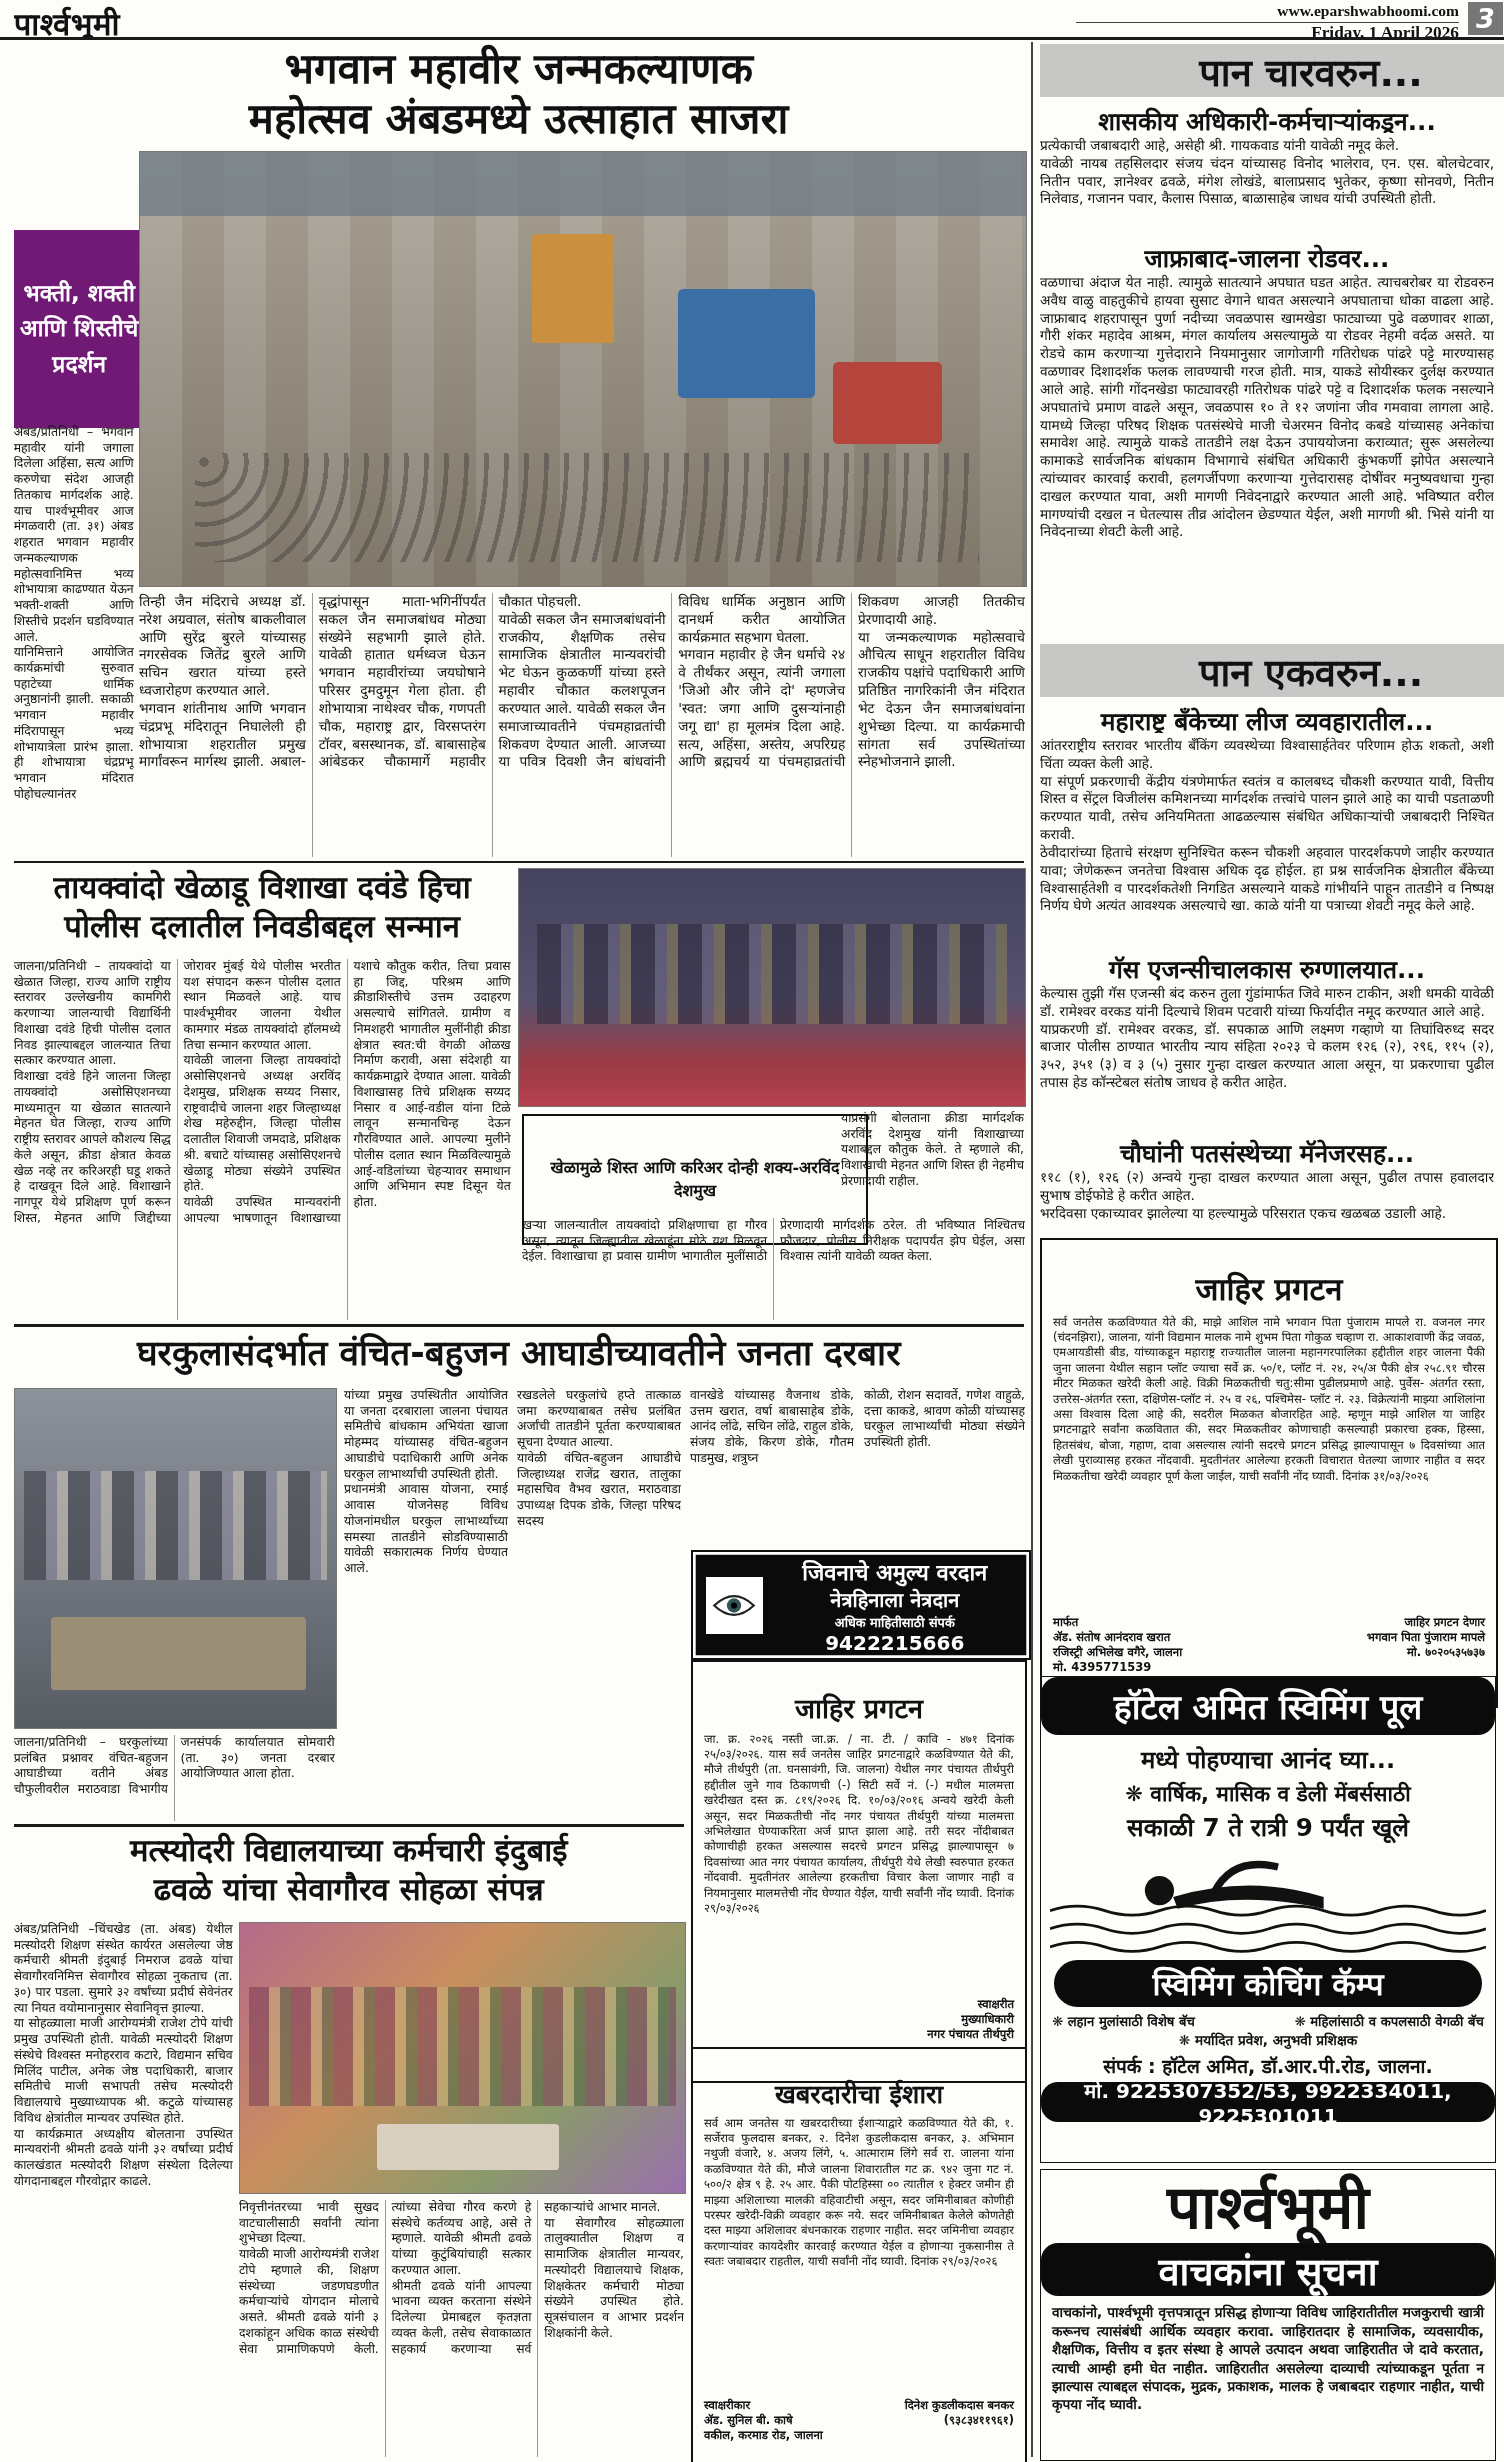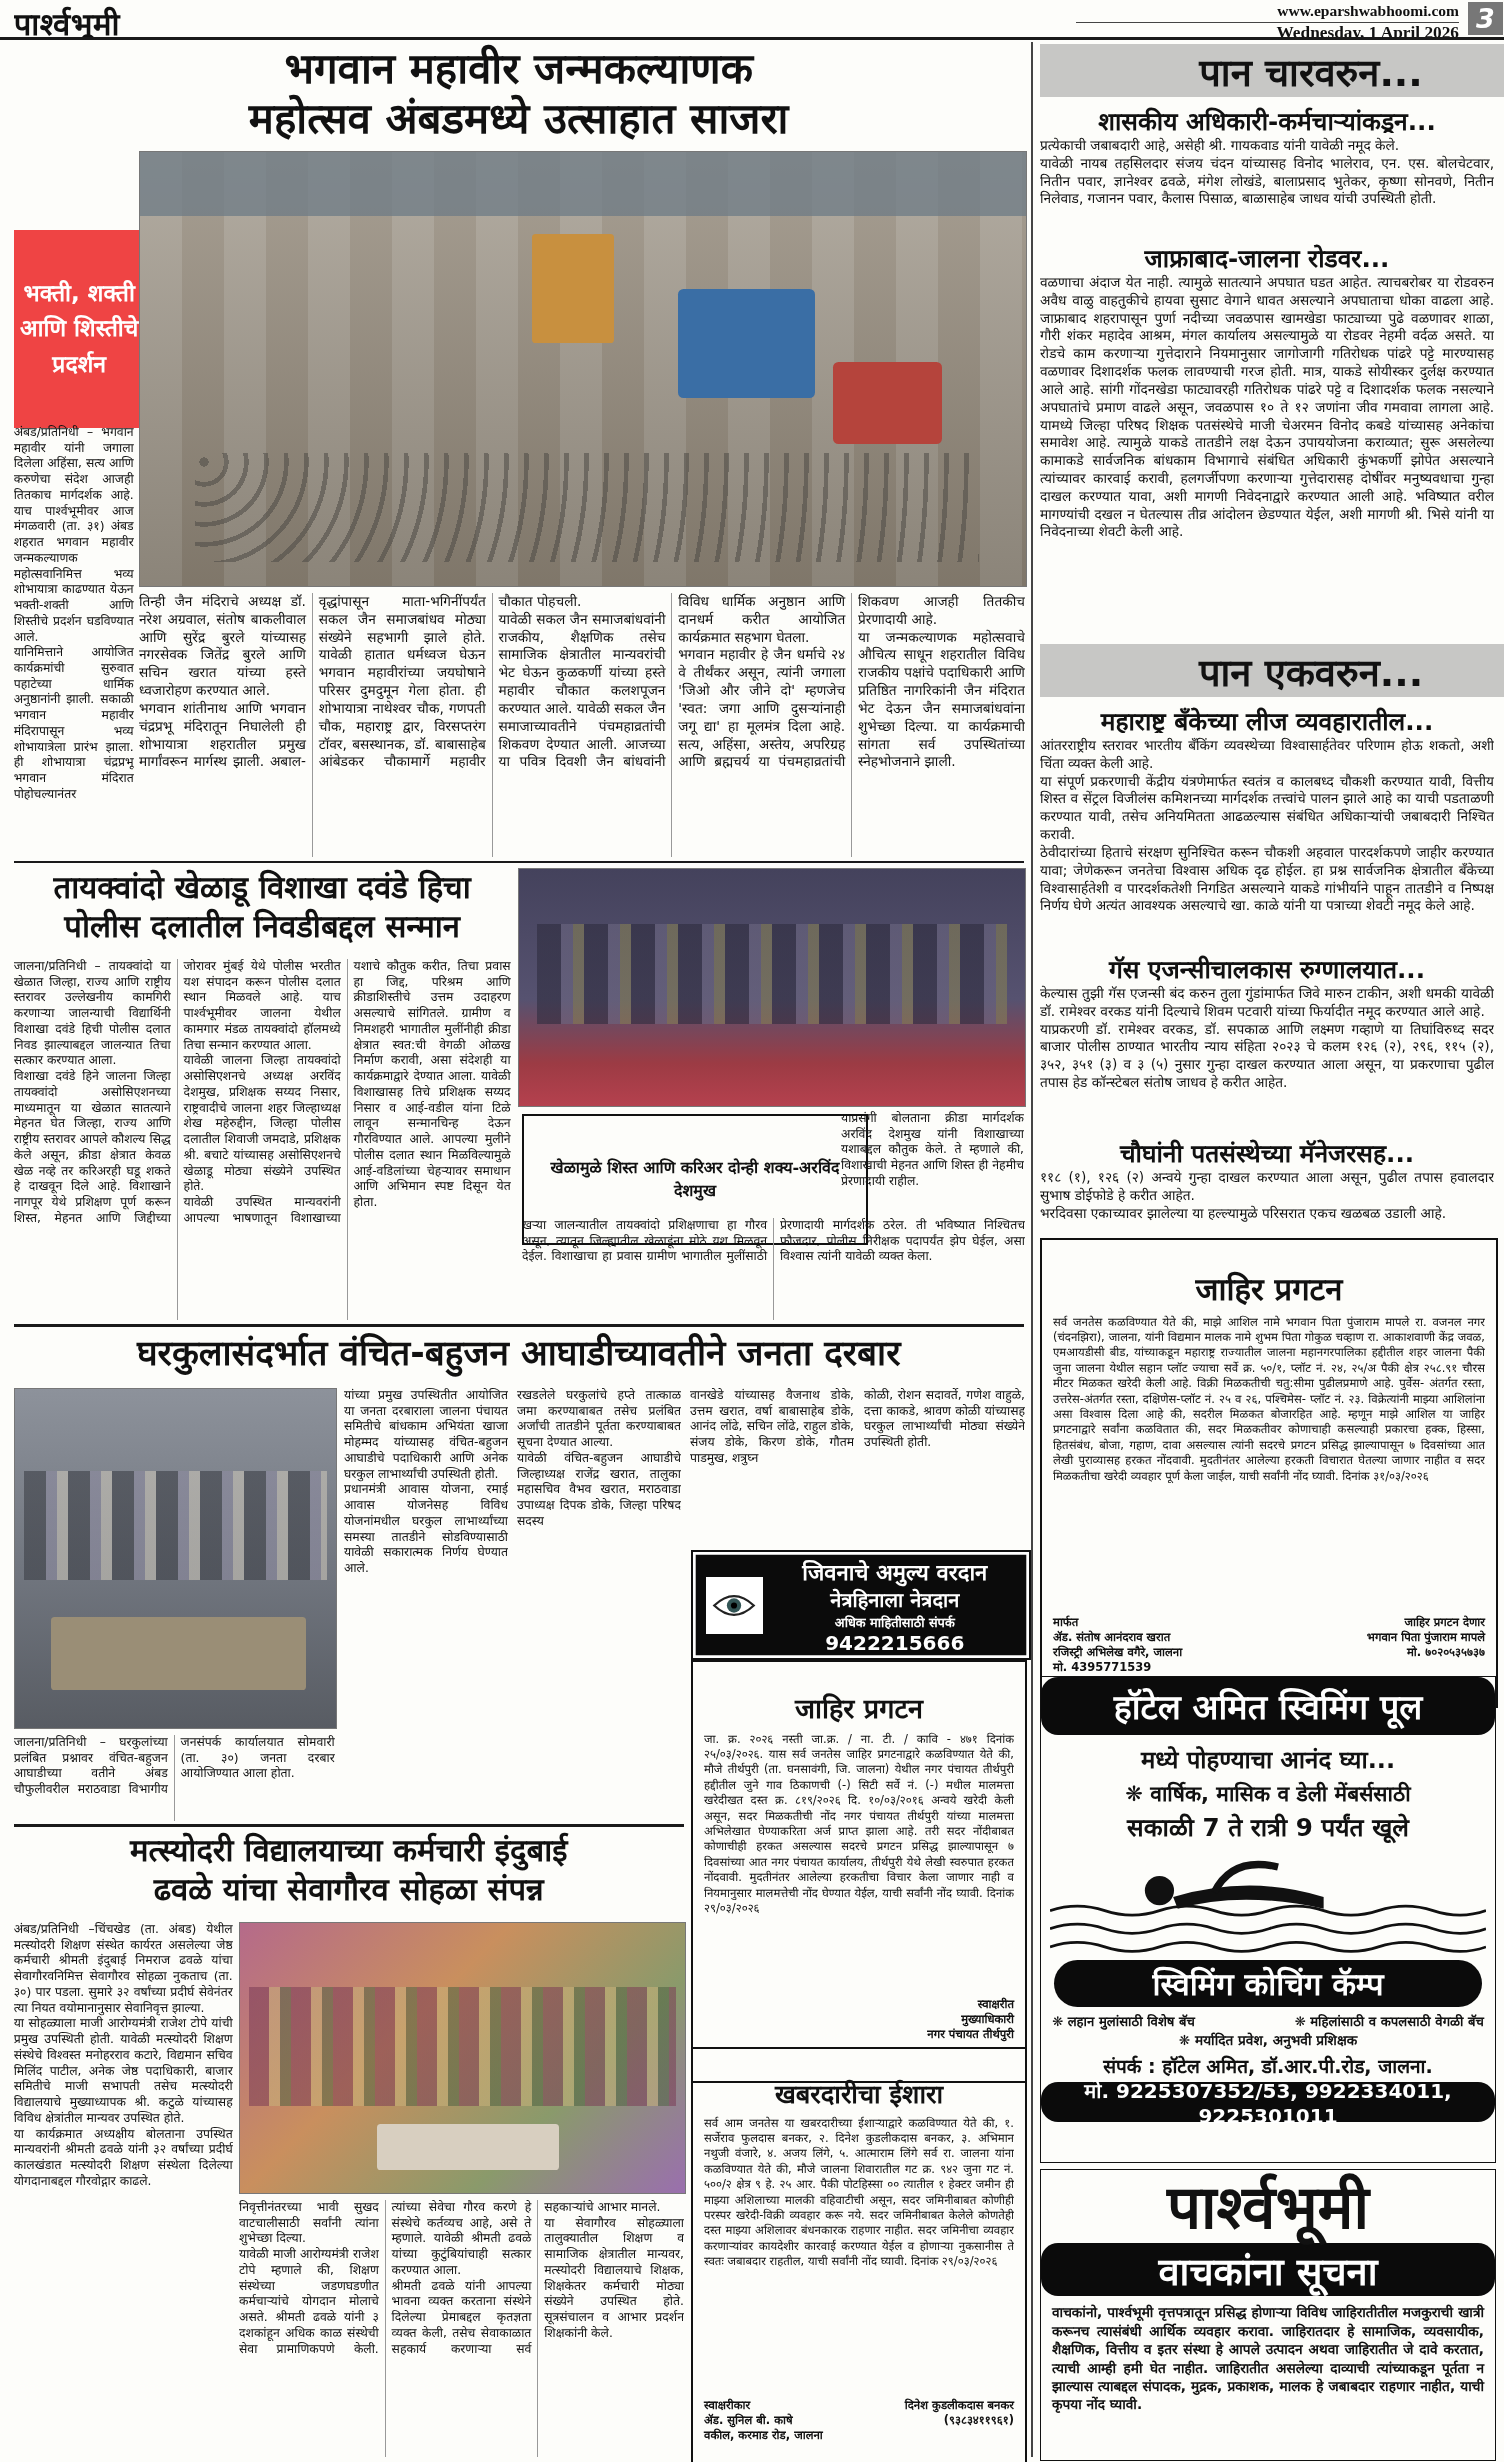--- a/index.html
+++ b/index.html
@@ -14,21 +14,21 @@
            font-size:27px;display:flex;align-items:center;justify-content:center;}
   .rule{background:#1a1a1a;}
   .h-main{font-size:42px;font-weight:800;text-align:center;line-height:1.18;}
   .h-sec{font-size:31px;font-weight:800;text-align:center;line-height:1.25;}
   .h-wide{font-size:35px;font-weight:800;text-align:center;line-height:1.2;}
   .body{font-size:13.7px;line-height:1.3;text-align:justify;white-space:pre-line;}
   .body-s{font-size:12.3px;line-height:1.28;text-align:justify;white-space:pre-line;}
   .cols2{column-count:2;column-gap:12.8px;column-rule:0.9px solid #999;}
   .cols3{column-count:3;column-gap:12.8px;column-rule:0.9px solid #999;}
   .cols5{column-count:5;column-gap:12.8px;column-rule:0.9px solid #999;}
-  .pinkbox{background:#ef4444;color:#fff;font-weight:800;font-size:23px;line-height:1.55;
+  .pinkbox{background:#701a75;color:#fff;font-weight:800;font-size:23px;line-height:1.55;
            display:flex;align-items:center;justify-content:center;text-align:center;padding:5.5px;}
   .banner-gray{background:#c7c7c5;font-weight:800;font-size:38px;text-align:center;
                display:flex;align-items:center;justify-content:center;padding-left:44px;}
   .subhead{font-size:24.6px;font-weight:800;text-align:center;}
   .photo{border:0.9px solid #777;}
   .quotebox{border:2.7px solid #111;font-size:16px;font-weight:800;text-align:center;
             display:flex;align-items:center;justify-content:center;line-height:1.4;padding:16px;}
   .noticebox{border:2.7px solid #111;padding:27px 11px;}
   .notice-head{font-size:31px;font-weight:800;text-align:center;margin-bottom:5.5px;}
   .notice-body{font-size:11.5px;line-height:1.34;text-align:justify;white-space:pre-line;}
@@ -44,21 +44,21 @@
   .vline{background:#444;}
 </style>
 </head>
 <body>
 
 <div class="page">
 
   <div class="abs logo" style="left:13.7px;top:1.8px;width:274px;height:36px">पार्श्वभूमी</div>
   <div class="abs hright" style="left:1076px;top:1.8px;width:383px;height:36px">
     <div class="hsite">www.eparshwabhoomi.com</div>
-    <div class="hdate">Wednesday, 1 April 2026</div>
+    <div class="hdate">Friday, 1 April 2026</div>
   </div>
   <div class="abs pagenum" style="left:1468px;top:1.8px;width:35px;height:33px">3</div>
   <div class="abs rule" style="left:0;top:37px;width:1505px;height:2.7px"></div>
   <div class="abs vline" style="left:1031px;top:42px;width:1.8px;height:2415px"></div>
 
   <div class="abs h-main" style="left:13.7px;top:44px;width:1010px;height:106px">
     <div>भगवान महावीर जन्मकल्याणक</div>
     <div>महोत्सव अंबडमध्ये उत्साहात साजरा</div>
   </div>
 

